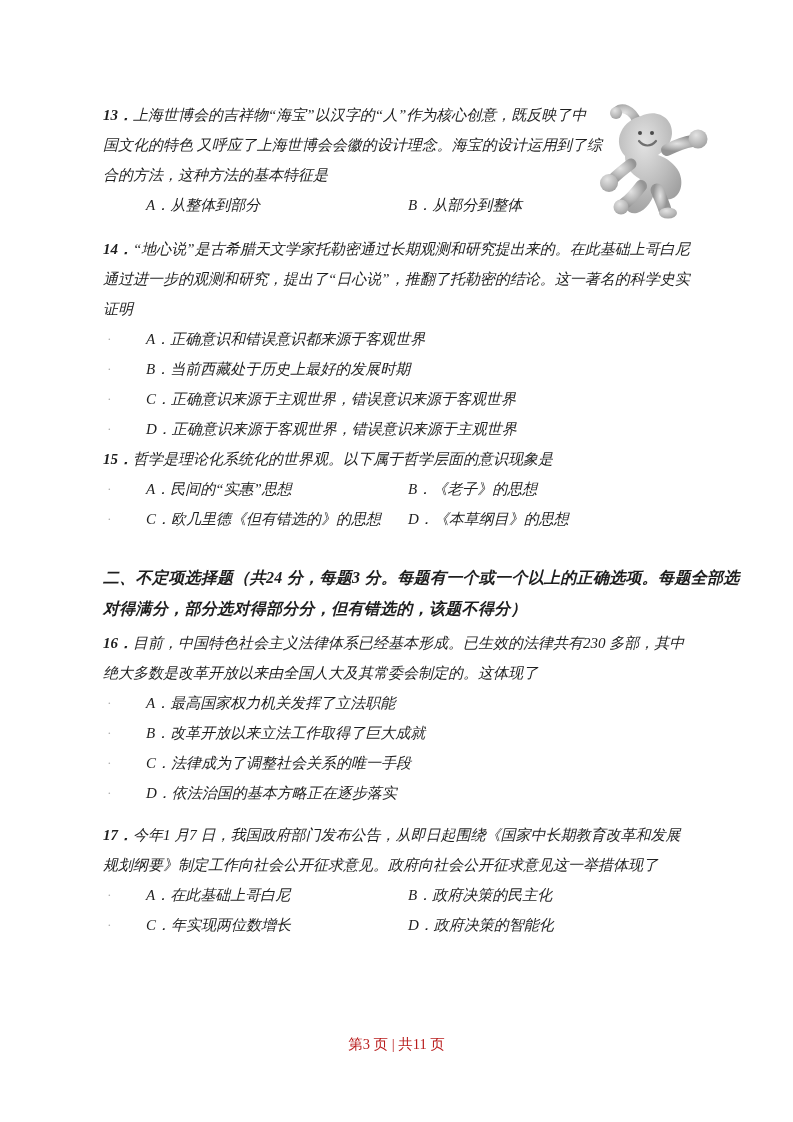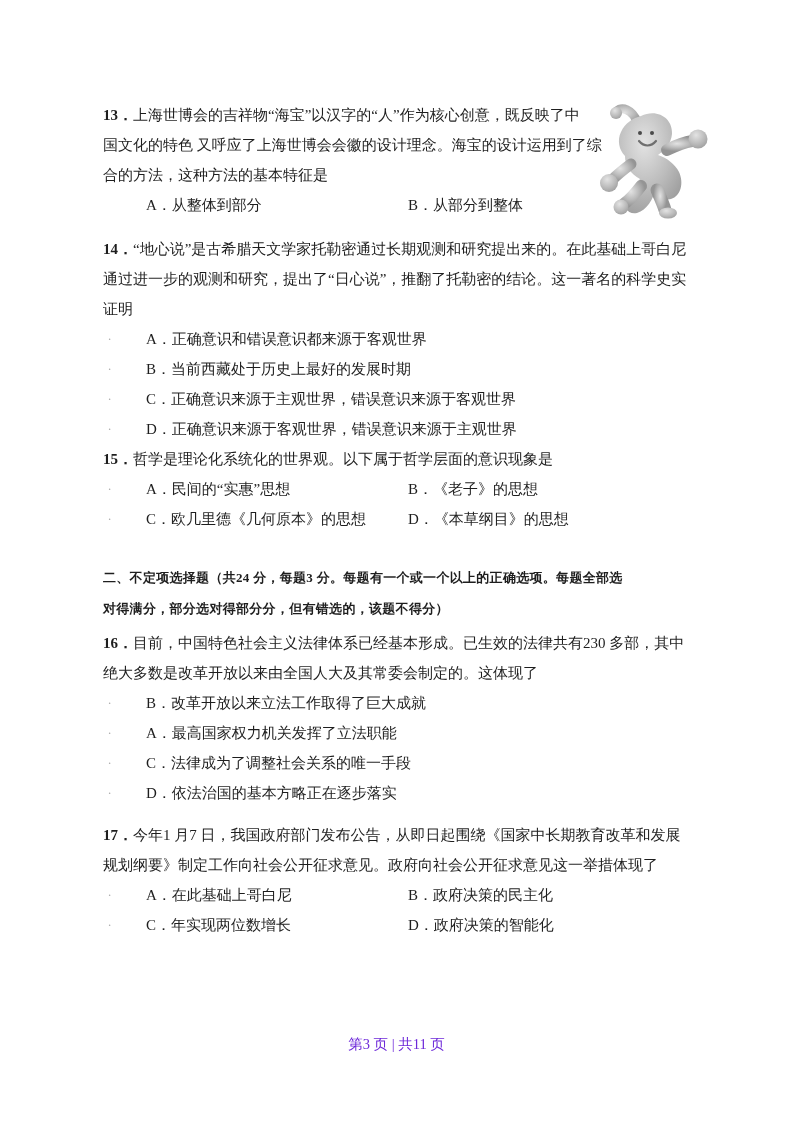--- a/index.html
+++ b/index.html
@@ -7,43 +7,43 @@
   .page {
     position:relative;
     width:793px; height:1122px;
     background:#ffffff;
     overflow:hidden;
     font-family:"Liberation Serif","DejaVu Serif",serif;
     color:#1e1e1e;
   }
   .content {
     position:absolute; left:103px; top:100px; width:650px;
-    font-size:15px; line-height:30px;
+    font-size:15px; line-height:30px;font-style:italic;
   }
   .line { white-space:nowrap; }
   .qnum { font-weight:bold; }
   .question { }
   .q13 { margin-bottom:14px; }
   .q14 { margin-bottom:0; }
   .q15 { margin-bottom:28px; }
-  .sec-header { font-weight:bold; font-size:13px; line-height:31px; margin-bottom:4px; letter-spacing:0.3px; }
+  .sec-header { font-weight:bold; font-size:16px; line-height:31px; margin-bottom:4px; letter-spacing:0.3px; }
   .q16 { margin-bottom:12px; }
   .q17 { margin-bottom:4px; }
   .opt-row { position:relative; padding-left:43px; white-space:nowrap; }
   .opt-row.tick::before {
     content:"."; position:absolute; left:5px; top:-3px;
     color:#aeaeae; font-size:13px;
   }
   .c1 { display:inline-block; width:262px; }
   .mascot {
     position:absolute; left:595px; top:100px; width:130px; height:130px;
   }
   .footer {
     position:absolute; left:0; top:1034px; width:793px;
-    text-align:center; font-size:14.5px; color:#6d28d9; line-height:20px;
+    text-align:center; font-size:14.5px; color:#b91c1c; line-height:20px;
   }
 </style>
 </head>
 <body>
 
 <div class="page">
 
   <div class="mascot">
     <svg viewBox="0 0 130 130" width="130" height="130">
       <defs>
@@ -97,34 +97,34 @@
       <div class="opt-row tick">C．正确意识来源于主观世界，错误意识来源于客观世界</div>
       <div class="opt-row tick">D．正确意识来源于客观世界，错误意识来源于主观世界</div>
     </div>
 
     <div class="question q15">
       <div class="line"><span class="qnum">15．</span><span>哲学是理论化系统化的世界观。以下属于哲学层面的意识现象是</span></div>
       <div class="opt-row tick">
         <span class="c1">A．民间的“实惠”思想</span><span>B．《老子》的思想</span>
       </div>
       <div class="opt-row tick">
-        <span class="c1">C．欧几里德《几何原本》的思想</span><span>D．《本草纲目》的思想</span>
+        <span class="c1">C．欧几里德《但有错选的》的思想</span><span>D．《本草纲目》的思想</span>
       </div>
     </div>
 
     <div class="sec-header">
       <div class="line">二、不定项选择题（共24 分，每题3 分。每题有一个或一个以上的正确选项。每题全部选</div>
       <div class="line">对得满分，部分选对得部分分，但有错选的，该题不得分）</div>
     </div>
 
     <div class="question q16">
       <div class="line"><span class="qnum">16．</span><span>目前，中国特色社会主义法律体系已经基本形成。已生效的法律共有230 多部，其中</span></div>
       <div class="line">绝大多数是改革开放以来由全国人大及其常委会制定的。这体现了</div>
+      <div class="opt-row tick">A．最高国家权力机关发挥了立法职能</div>
       <div class="opt-row tick">B．改革开放以来立法工作取得了巨大成就</div>
-      <div class="opt-row tick">A．最高国家权力机关发挥了立法职能</div>
       <div class="opt-row tick">C．法律成为了调整社会关系的唯一手段</div>
       <div class="opt-row tick">D．依法治国的基本方略正在逐步落实</div>
     </div>
 
     <div class="question q17">
       <div class="line"><span class="qnum">17．</span><span>今年1 月7 日，我国政府部门发布公告，从即日起围绕《国家中长期教育改革和发展</span></div>
       <div class="line">规划纲要》制定工作向社会公开征求意见。政府向社会公开征求意见这一举措体现了</div>
       <div class="opt-row tick">
         <span class="c1">A．在此基础上哥白尼</span><span>B．政府决策的民主化</span>
       </div>

